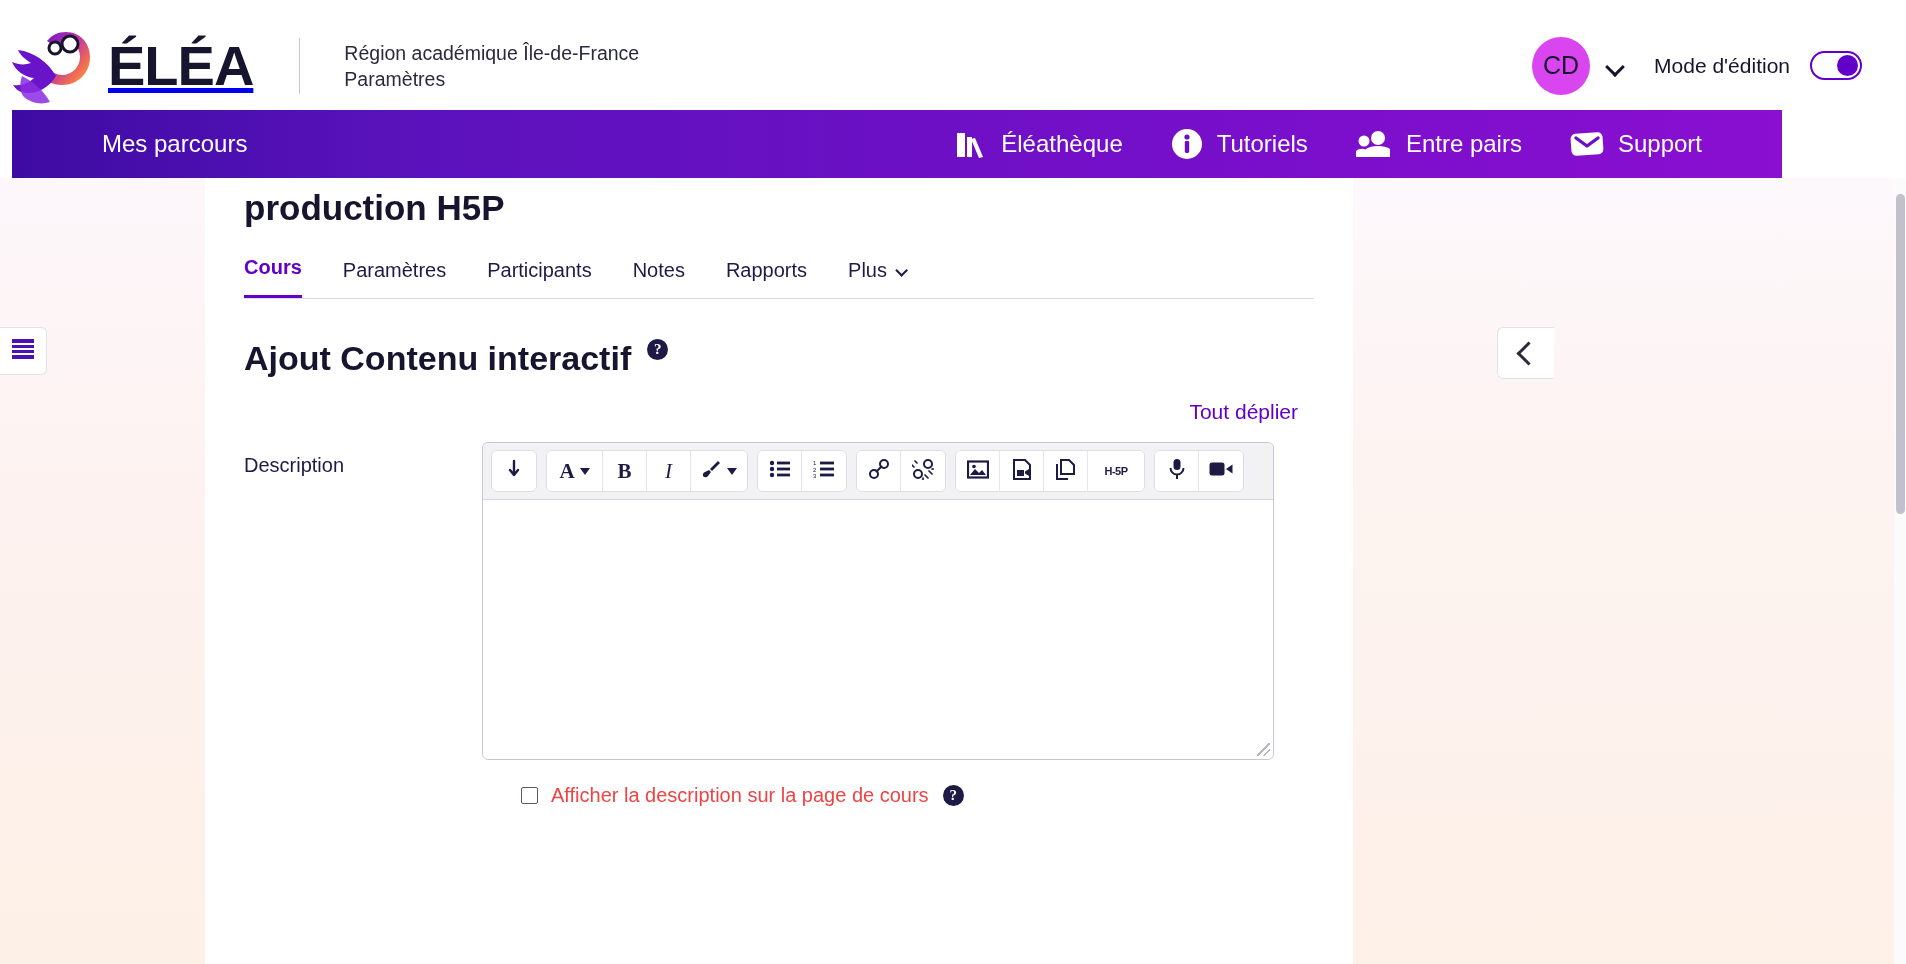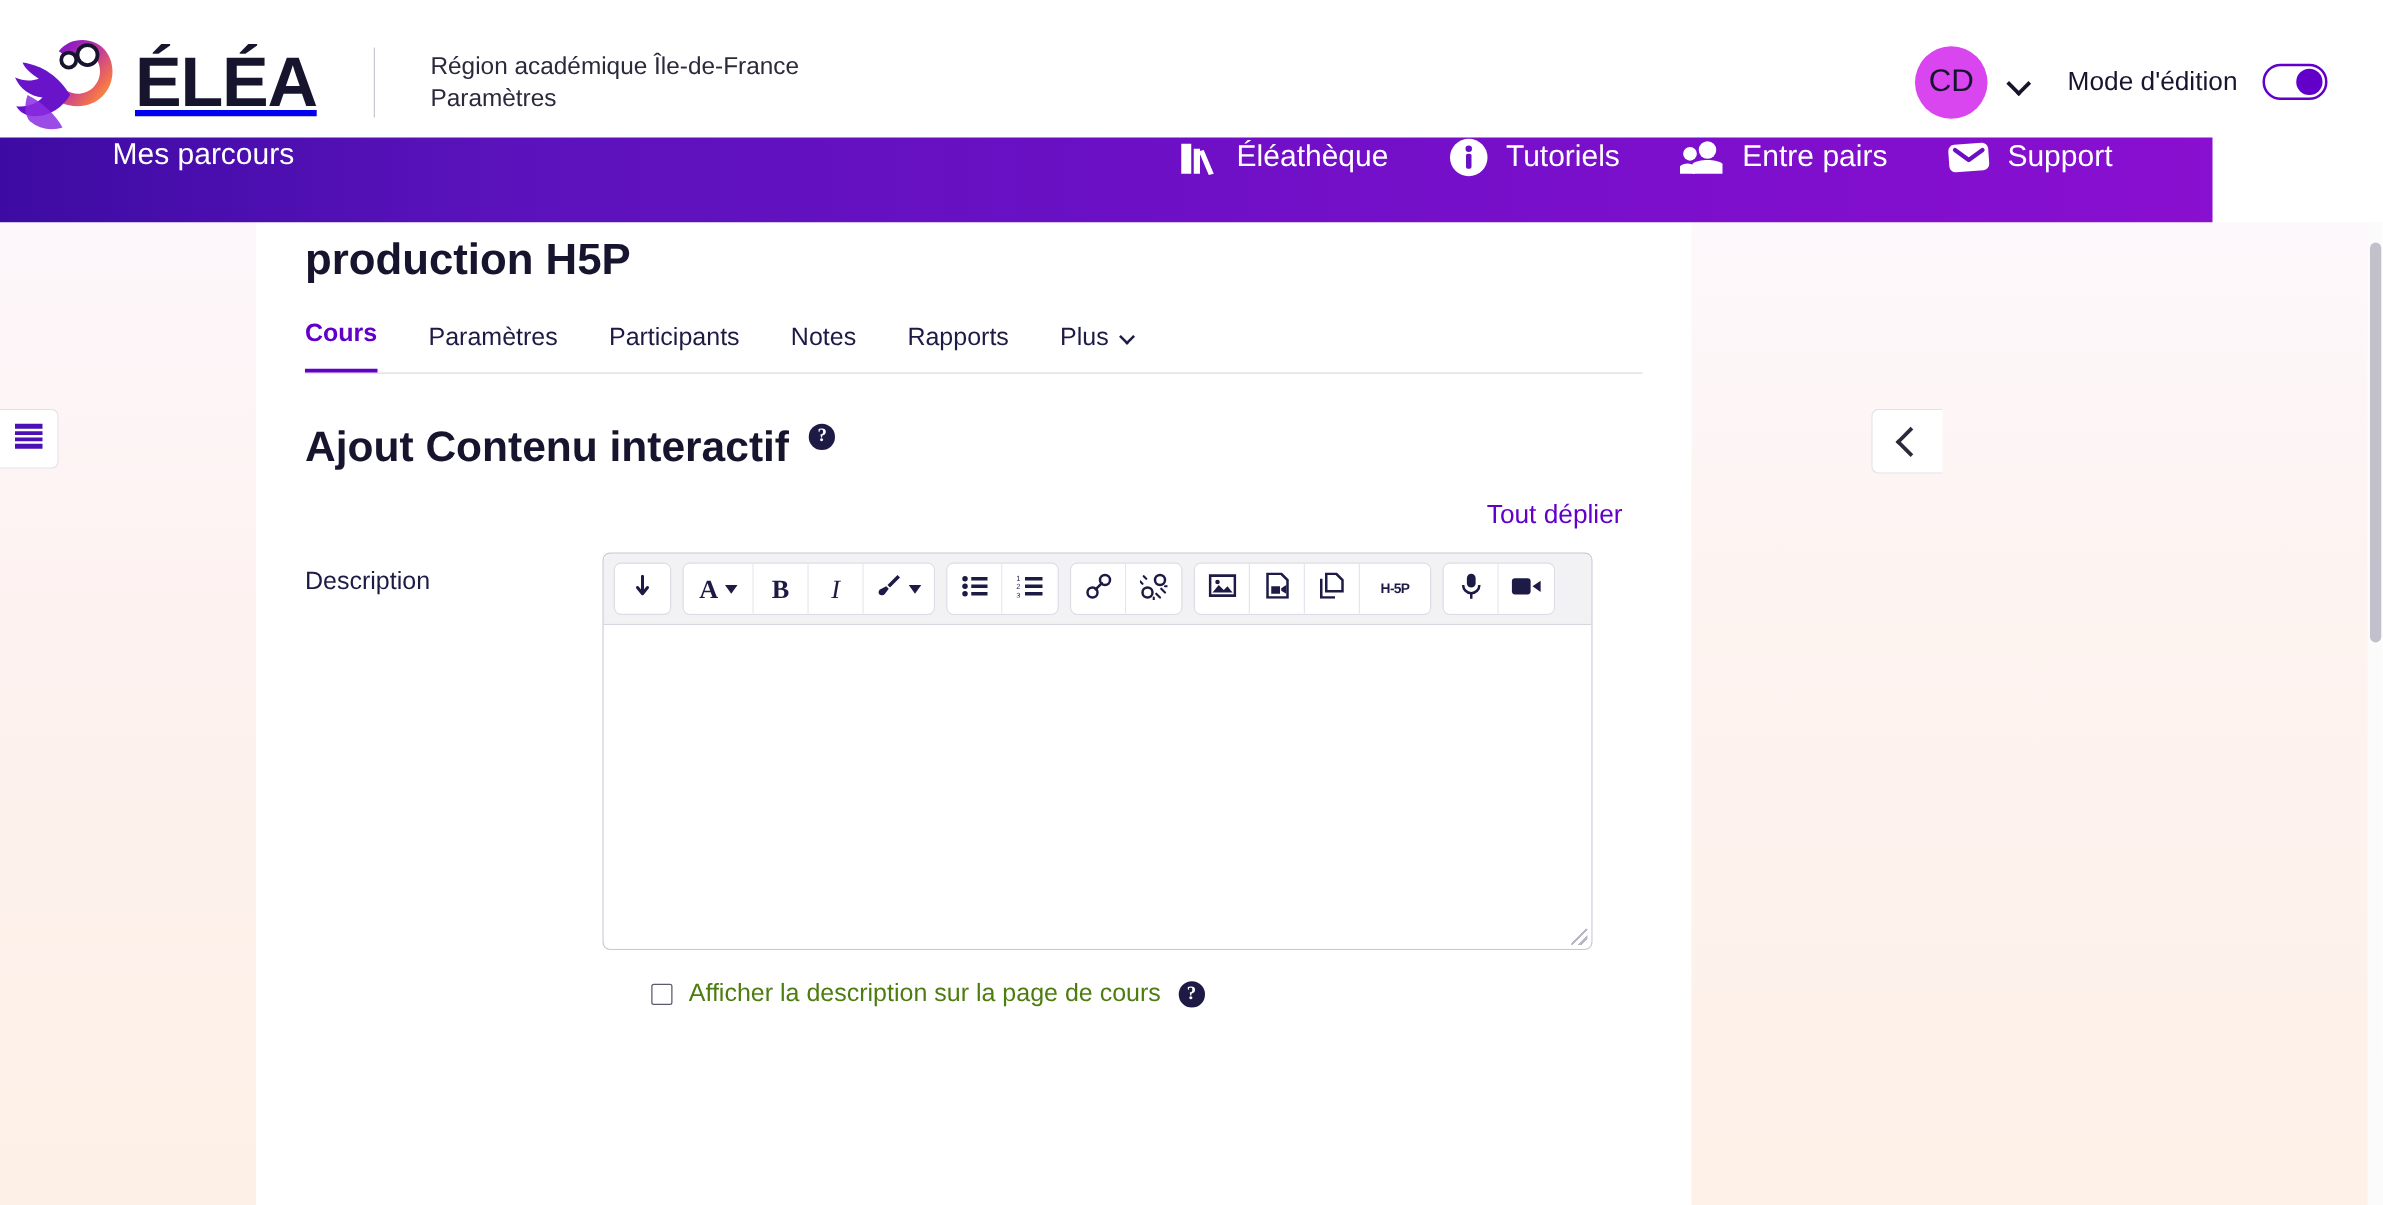--- a/index.html
+++ b/index.html
@@ -53,23 +53,23 @@
     margin-left:20px; width:52px; height:29px; border-radius:15px;
     border:2px solid #6200c9; background:#ffffff; position:relative; cursor:pointer;
   }
   .toggle .knob{
     position:absolute; right:2px; top:2px; width:21px; height:21px;
     border-radius:50%; background:#6200c9;
   }
 
   
   .navbar{
-    position:absolute; left:0; top:110px; width:1770px; height:68px;
+    position:absolute; left:12px; top:110px; width:1770px; height:68px;
     background:linear-gradient(90deg,#3d0ba3 0%,#5a12bb 22%,#6a10c4 48%,#7a0fcb 72%,#8a0fd0 100%);
-    display:flex; align-items:flex-start;
+    display:flex; align-items:center;
   }
   .nav-left{ margin-left:90px; }
   .nav-left a{
     color:#ffffff; font-size:24px; text-decoration:none; font-weight:400;
   }
   .nav-right{ margin-left:auto; display:flex; align-items:center; margin-right:80px; }
   .nav-item{
     display:flex; align-items:center; color:#ffffff; font-size:24px;
     text-decoration:none; margin-left:48px; white-space:nowrap; cursor:pointer;
   }
@@ -177,21 +177,21 @@
       linear-gradient(135deg,transparent 45%,#b9b7c4 45%,#b9b7c4 55%,transparent 55%),
       linear-gradient(135deg,transparent 70%,#b9b7c4 70%,#b9b7c4 80%,transparent 80%);
   }
   .check-row{
     display:flex; align-items:center; margin:24px 0 0 277px; padding-left:39px;
   }
   .cbox{
     width:17px; height:17px; border:1.6px solid #5b5970; background:#fff;
     border-radius:2px; margin-right:13px; cursor:pointer; flex:0 0 auto;
   }
-  .check-label{ font-size:20px; color:#4d7c0f; }
+  .check-label{ font-size:20px; color:#ef4444; }
 
   
   .scrollbar{
     position:absolute; right:0; top:178px; width:12px; height:786px; background:#fbfbfb;
   }
   .scrollthumb{
     position:absolute; right:1px; top:16px; width:9px; height:320px;
     background:#c2c0cb; border-radius:5px; cursor:pointer;
   }
 </style>

